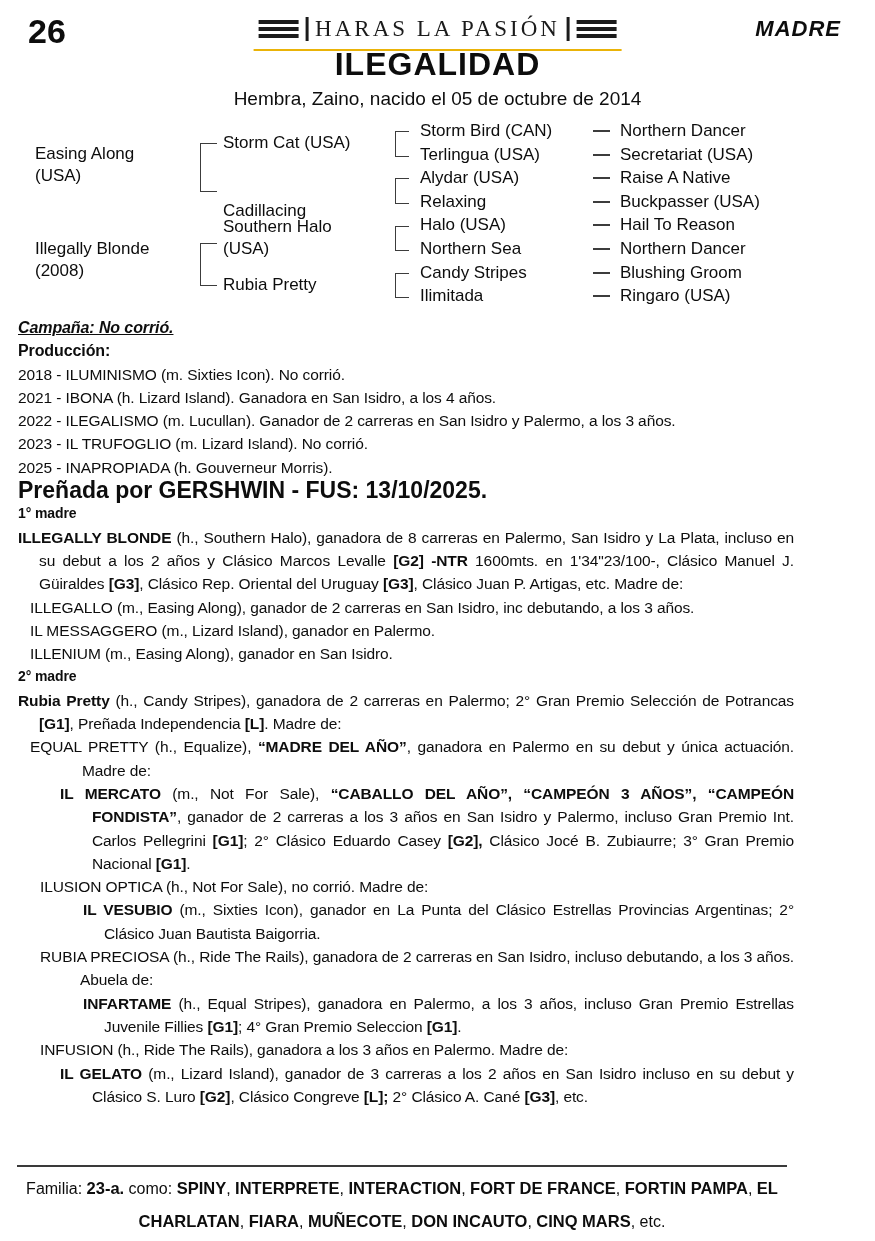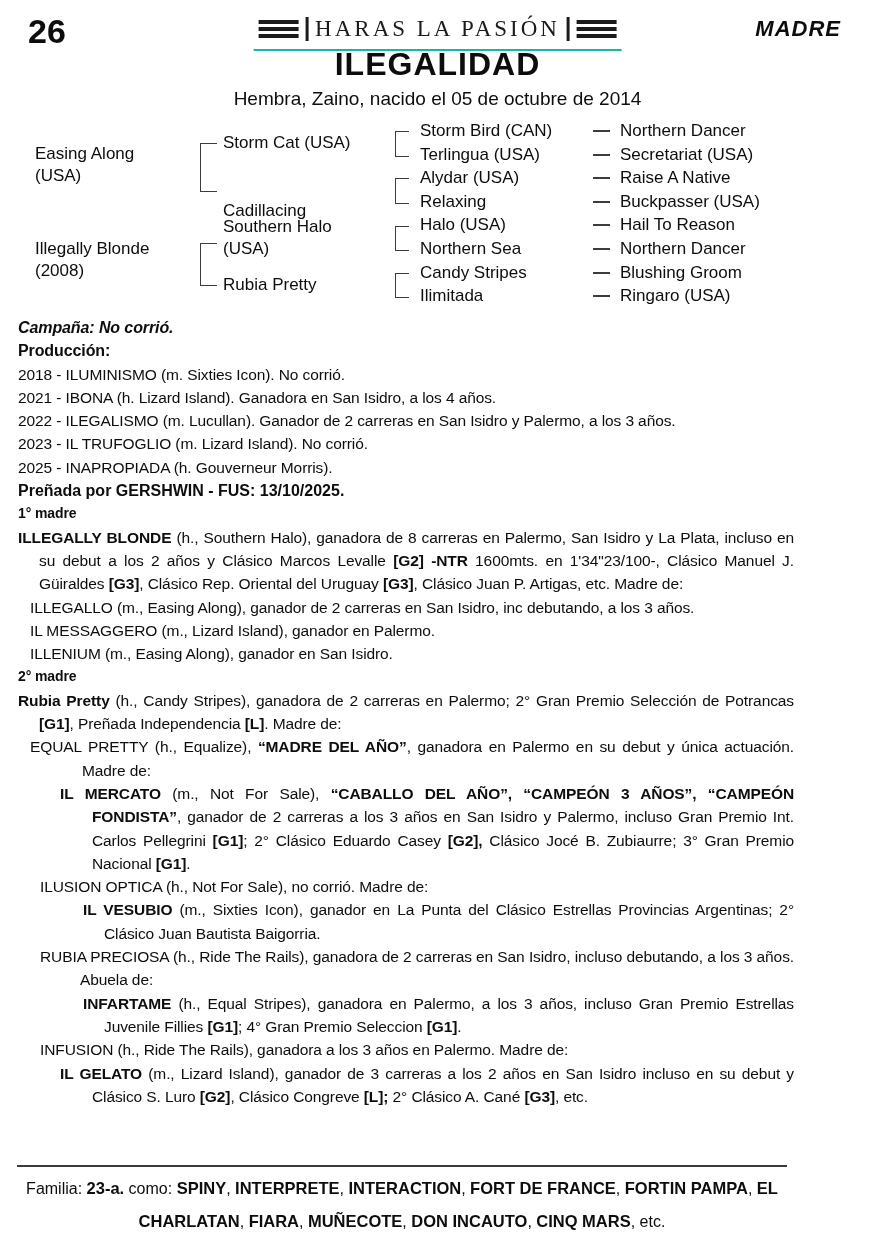--- a/index.html
+++ b/index.html
@@ -4,21 +4,21 @@
 <style>
   html,body{margin:0;padding:0;background:#e8e8e8;}
   .page{position:relative;width:875px;height:1241px;background:#ffffff;color:#0d0d0d;
         font-family:"Liberation Sans", sans-serif;overflow:hidden;margin:0 auto;}
 
   
   .pageno{position:absolute;left:28px;top:12px;font-size:34px;font-weight:bold;}
   .sectionlabel{position:absolute;right:34px;top:16px;font-size:22px;font-style:italic;
                 font-weight:bold;letter-spacing:1px;}
   .brand{position:absolute;left:50%;transform:translateX(-50%);top:16px;display:flex;
-         align-items:center;gap:7px;border-bottom:2px solid #14b8a6;padding:0 5px 7px 5px;}
+         align-items:center;gap:7px;border-bottom:2px solid #eab308;padding:0 5px 7px 5px;}
   .bars{display:flex;flex-direction:column;gap:3px;}
   .bars i{display:block;width:40px;height:4px;background:#1b1b1b;}
   .vbar{display:block;width:3px;height:24px;background:#1b1b1b;}
   .brandtext{font-family:"Liberation Serif", serif;font-size:23px;letter-spacing:3px;
              color:#1b1b1b;white-space:nowrap;}
 
   
   .title{position:absolute;top:46px;left:0;width:100%;margin:0;text-align:center;
          font-size:32px;font-weight:bold;letter-spacing:1px;}
   .subtitle{position:absolute;top:88px;left:0;width:100%;text-align:center;font-size:19px;}
@@ -27,23 +27,23 @@
   .pedigree{position:absolute;top:117px;left:0;width:875px;height:200px;
             font-size:17px;line-height:22px;}
   .pname{position:absolute;transform:translateY(-50%);white-space:nowrap;}
   .pname.wrap{white-space:normal;}
   .bracket{position:absolute;border:1.6px solid #3c3c3c;border-right:none;}
   .dash{position:absolute;width:17px;height:2px;background:#3c3c3c;}
 
   
   .content{position:absolute;top:316px;left:18px;width:776px;font-size:15.5px;
            line-height:23.3px;letter-spacing:-0.1px;}
-  .campaign{font-weight:bold;font-style:italic;font-size:16px;}
+  .campaign{font-weight:bold;font-style:italic;font-size:16px;text-decoration:underline;}
   .prodlabel{font-weight:bold;font-size:16px;}
-  .pregnant{font-weight:bold;font-size:16px;letter-spacing:0;}
+  .pregnant{font-weight:bold;font-size:23px;letter-spacing:0;}
   .dam-label{font-weight:bold;font-size:14px;}
   .para{text-align:justify;}
   .para .b,.footer .b{font-weight:bold;}
   .lvl0{padding-left:21px;text-indent:-21px;}
   .lvl1{padding-left:64px;text-indent:-52px;}
   .lvl2{padding-left:62px;text-indent:-40px;}
   .lvl3{padding-left:74px;text-indent:-32px;}
   .lvl4{padding-left:86px;text-indent:-21px;}
 
   

